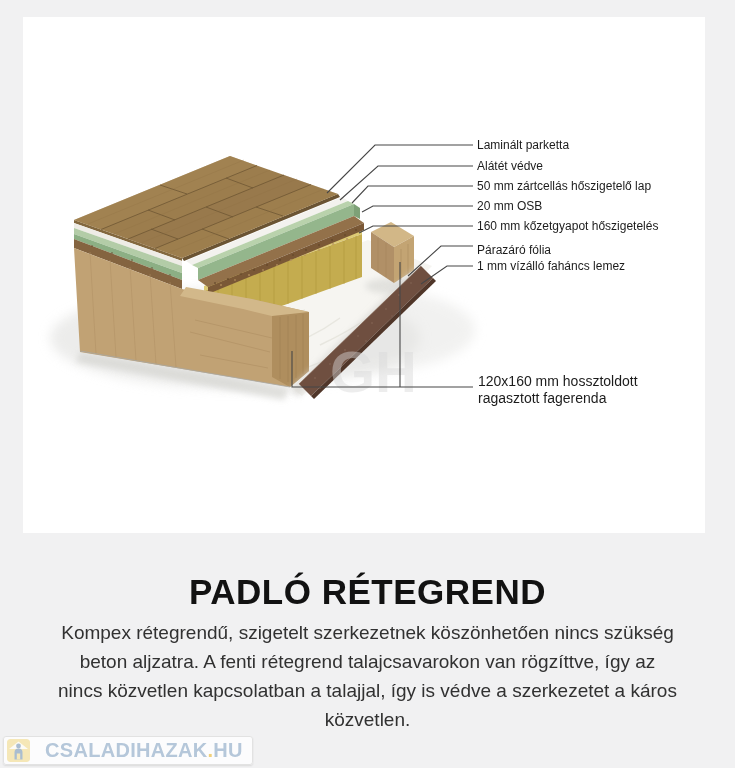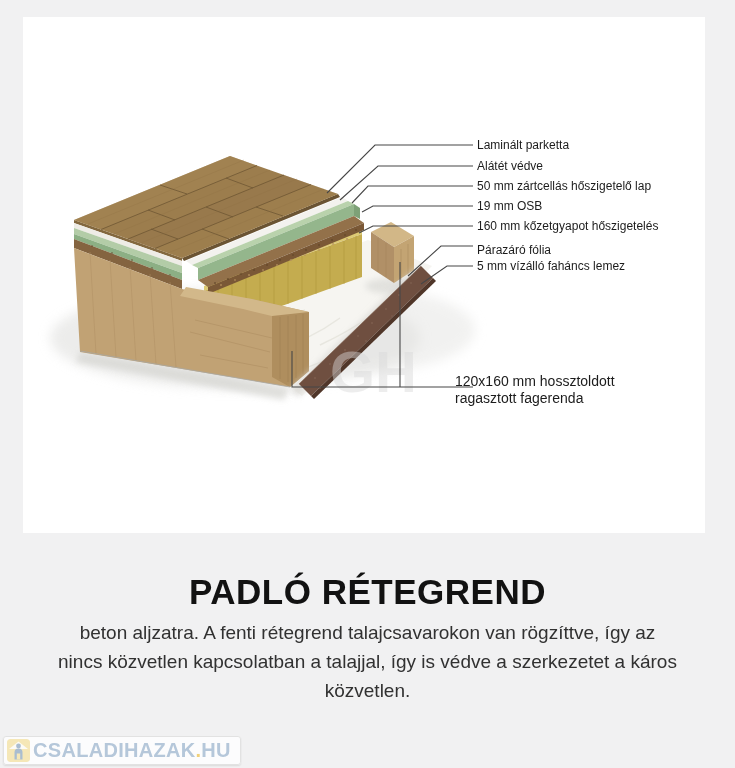--- a/index.html
+++ b/index.html
@@ -1,26 +1,26 @@
 <!DOCTYPE html>
 <html><head>
 <meta charset="utf-8">
 <style>
   html,body{margin:0;padding:0;}
   body{width:735px;height:768px;overflow:hidden;background:#f1f1f2;font-family:"Liberation Sans",sans-serif;}
   .page{position:relative;width:735px;height:768px;background:#f1f1f2;}
   .panel{position:absolute;left:23px;top:17px;width:682px;height:516px;background:#ffffff;}
   .diagram-svg{position:absolute;left:0;top:0;width:735px;height:540px;}
   .layer-label{position:absolute;left:477px;height:18px;font-size:12px;line-height:18px;color:#1c1c1c;white-space:nowrap;}
-  .beam-label{position:absolute;left:455px;top:373px;font-size:14px;line-height:16.5px;color:#1c1c1c;}
+  .beam-label{position:absolute;left:478px;top:373px;font-size:14px;line-height:16.5px;color:#1c1c1c;}
   .beam-label span{display:block;white-space:nowrap;}
   .page-title{position:absolute;left:0;top:554px;width:735px;text-align:center;font-size:35px;font-weight:bold;letter-spacing:.5px;color:#121212;margin-top:18px;}
   .body-text{position:absolute;left:0;top:618px;width:735px;text-align:center;font-size:19px;line-height:29px;color:#313131;}
   .body-text span{display:block;white-space:nowrap;}
-  .logo{position:absolute;left:3px;top:736px;display:flex;align-items:center;gap:3px;background:rgba(255,255,255,.92);border:1px solid #e0e0e0;border-radius:3px;padding:2px 9px 2px 3px;box-shadow:0 1px 2px rgba(0,0,0,.12);opacity:.85;}
+  .logo{position:absolute;left:3px;top:736px;display:flex;align-items:center;gap:15px;background:rgba(255,255,255,.92);border:1px solid #e0e0e0;border-radius:3px;padding:2px 9px 2px 3px;box-shadow:0 1px 2px rgba(0,0,0,.12);opacity:.85;}
   .logo-icon{width:23px;height:23px;border-radius:3px;display:block;}
   .logo-text{font-size:20px;font-weight:bold;letter-spacing:.3px;white-space:nowrap;}
 </style>
 </head>
 <body>
 
 <div class="page" style="background: rgb(241, 241, 242);">
   <div class="panel" style="background: rgb(255, 255, 255);"></div>
 
   <svg class="diagram-svg" viewBox="0 0 735 540">
@@ -208,32 +208,33 @@
       <path d="M473 226 L373 226 L359 233"></path>
       <path d="M473 246 L441 246 L408 276"></path>
       <path d="M473 266 L447 266 L421 284"></path>
       <path d="M473 387 L292 387 L292 351 M400 387 L400 262"></path>
     </g>
   </svg>
 
   <div class="layer-label" style="top:136px">Laminált parketta</div>
   <div class="layer-label" style="top:157px">Alátét védve</div>
   <div class="layer-label" style="top:177px">50 mm zártcellás hőszigetelő lap</div>
-  <div class="layer-label" style="top:197px">19 mm OSB</div>
+  <div class="layer-label" style="top:197px">20 mm OSB</div>
   <div class="layer-label" style="top:217px">160 mm kőzetgyapot hőszigetelés</div>
   <div class="layer-label" style="top:241px">Párazáró fólia</div>
-  <div class="layer-label" style="top:257px">5 mm vízálló faháncs lemez</div>
+  <div class="layer-label" style="top:257px">1 mm vízálló faháncs lemez</div>
   <div class="beam-label">
     <span>120x160 mm hossztoldott</span>
     <span>ragasztott fagerenda</span>
   </div>
 
   <h1 class="page-title">PADLÓ RÉTEGREND</h1>
 
   <div class="body-text">
+    <span>Kompex rétegrendű, szigetelt szerkezetnek köszönhetően nincs szükség</span>
     <span>beton aljzatra. A fenti rétegrend talajcsavarokon van rögzíttve, így az</span>
     <span>nincs közvetlen kapcsolatban a talajjal, így is védve a szerkezetet a káros</span>
     <span>közvetlen.</span>
   </div>
 
   <div class="logo">
     <svg class="logo-icon" viewBox="0 0 23 23">
       <rect x="0" y="0" width="23" height="23" rx="3" fill="#f6e6ad"></rect>
       <polygon points="11.5,2.5 21,10 2,10" fill="#ffffff" opacity=".9"></polygon>
       <circle cx="11.5" cy="7" r="2.4" fill="#9eb5cb"></circle>

